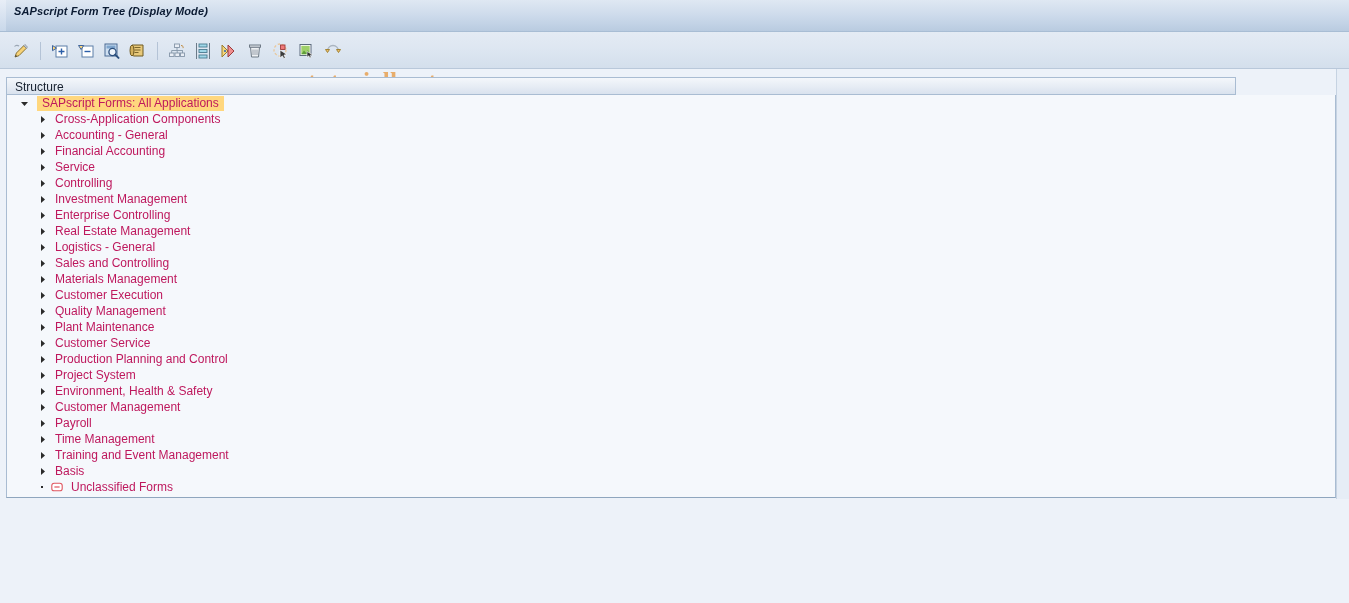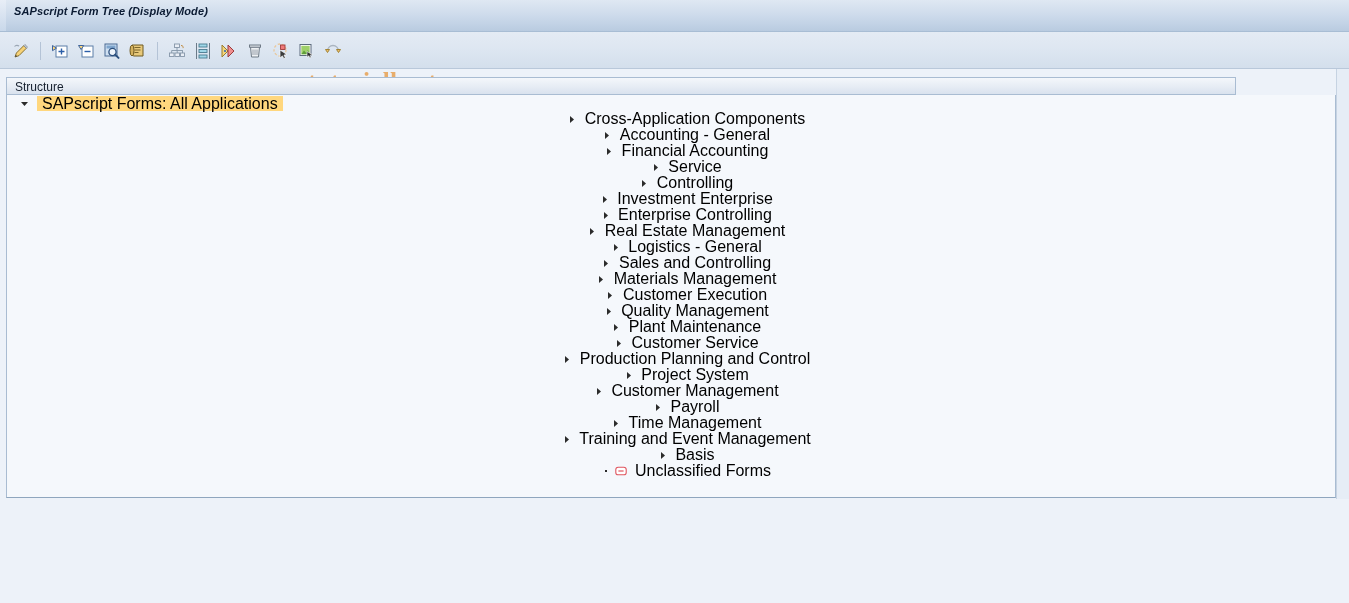--- a/index.html
+++ b/index.html
@@ -70,33 +70,33 @@
     background:#F5F8FC;
     border-left:1px solid #a9bcd2;border-right:1px solid #a9bcd2;
     border-bottom:1px solid #8fa6be;
     box-sizing:border-box;overflow:hidden;
   }
   .row{
     position:relative;height:16px;line-height:16px;
     white-space:nowrap;display:flex;align-items:center;cursor:default;
   }
   .row.root{padding-left:10px;}
-  .row.child{padding-left:28px;justify-content:center;}
+  .row.child{padding-left:28px;}
   .arrow{
     width:14px;height:16px;display:inline-flex;
     align-items:center;justify-content:center;flex:0 0 14px;cursor:pointer;
   }
   .arrow svg{display:block;}
   .dot{
     width:14px;height:16px;display:inline-flex;align-items:center;justify-content:center;
     flex:0 0 14px;
   }
   .dot i{display:block;width:2px;height:2px;background:#2b2b2b;}
   .minusbox{width:16px;height:16px;flex:0 0 16px;display:inline-flex;align-items:center;justify-content:center;cursor:pointer;}
-  .lbl{padding-left:6px;font-size:16px;color:#000000;}
+  .lbl{padding-left:6px;font-size:12px;color:#be185d;}
   .row.root .lbl{
     background:#FFD77E;padding:0 5px 0 5px;margin-left:6px;
     line-height:15px;height:15px;display:inline-block;
   }
 
   
   .bottom-pane{
     position:absolute;left:0;top:499px;width:1349px;height:104px;
     background:#EDF2F9;
   }
@@ -285,21 +285,21 @@
             </svg>
           </span>
           <span class="lbl">Controlling</span>
         </div>
         <div class="row child">
           <span class="arrow">
             <svg width="9" height="9" viewBox="0 0 9 9">
               <path d="M3 1v7l4-3.5z" fill="#2b2b2b"></path>
             </svg>
           </span>
-          <span class="lbl">Investment Enterprise</span>
+          <span class="lbl">Investment Management</span>
         </div>
         <div class="row child">
           <span class="arrow">
             <svg width="9" height="9" viewBox="0 0 9 9">
               <path d="M3 1v7l4-3.5z" fill="#2b2b2b"></path>
             </svg>
           </span>
           <span class="lbl">Enterprise Controlling</span>
         </div>
         <div class="row child">
@@ -374,20 +374,28 @@
           </span>
           <span class="lbl">Production Planning and Control</span>
         </div>
         <div class="row child">
           <span class="arrow">
             <svg width="9" height="9" viewBox="0 0 9 9">
               <path d="M3 1v7l4-3.5z" fill="#2b2b2b"></path>
             </svg>
           </span>
           <span class="lbl">Project System</span>
+        </div>
+        <div class="row child">
+          <span class="arrow">
+            <svg width="9" height="9" viewBox="0 0 9 9">
+              <path d="M3 1v7l4-3.5z" fill="#2b2b2b"></path>
+            </svg>
+          </span>
+          <span class="lbl">Environment, Health &amp; Safety</span>
         </div>
         <div class="row child">
           <span class="arrow">
             <svg width="9" height="9" viewBox="0 0 9 9">
               <path d="M3 1v7l4-3.5z" fill="#2b2b2b"></path>
             </svg>
           </span>
           <span class="lbl">Customer Management</span>
         </div>
         <div class="row child">

